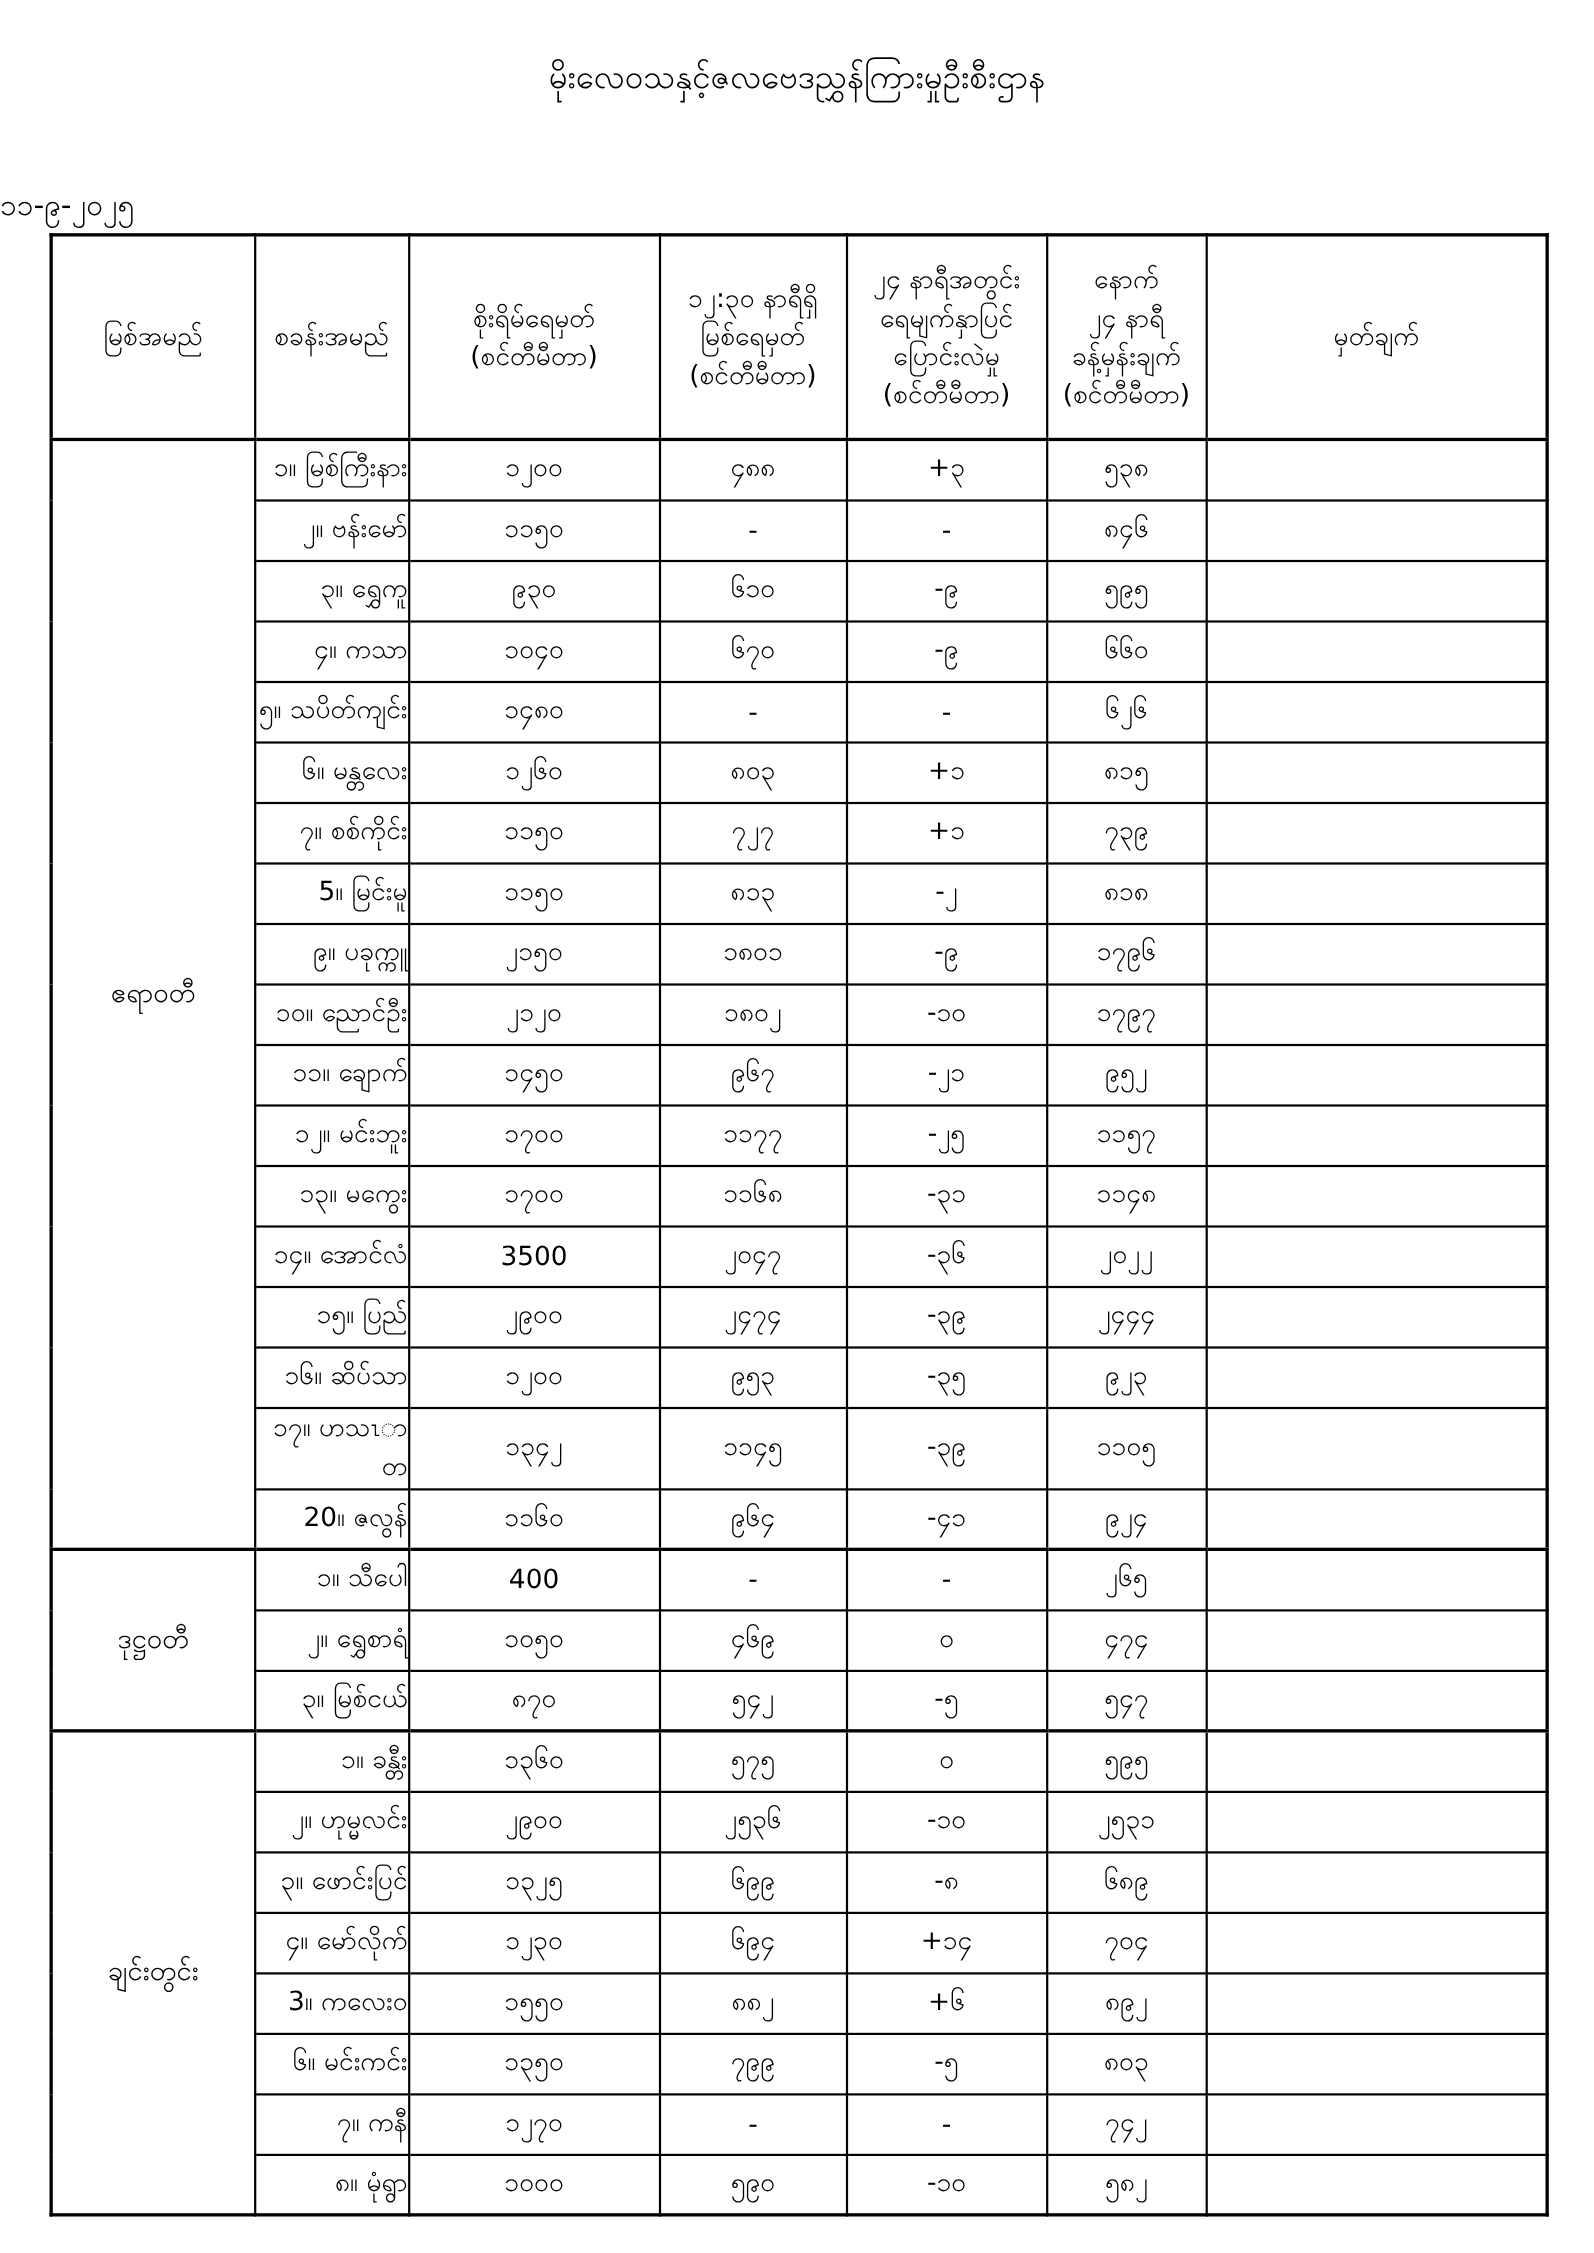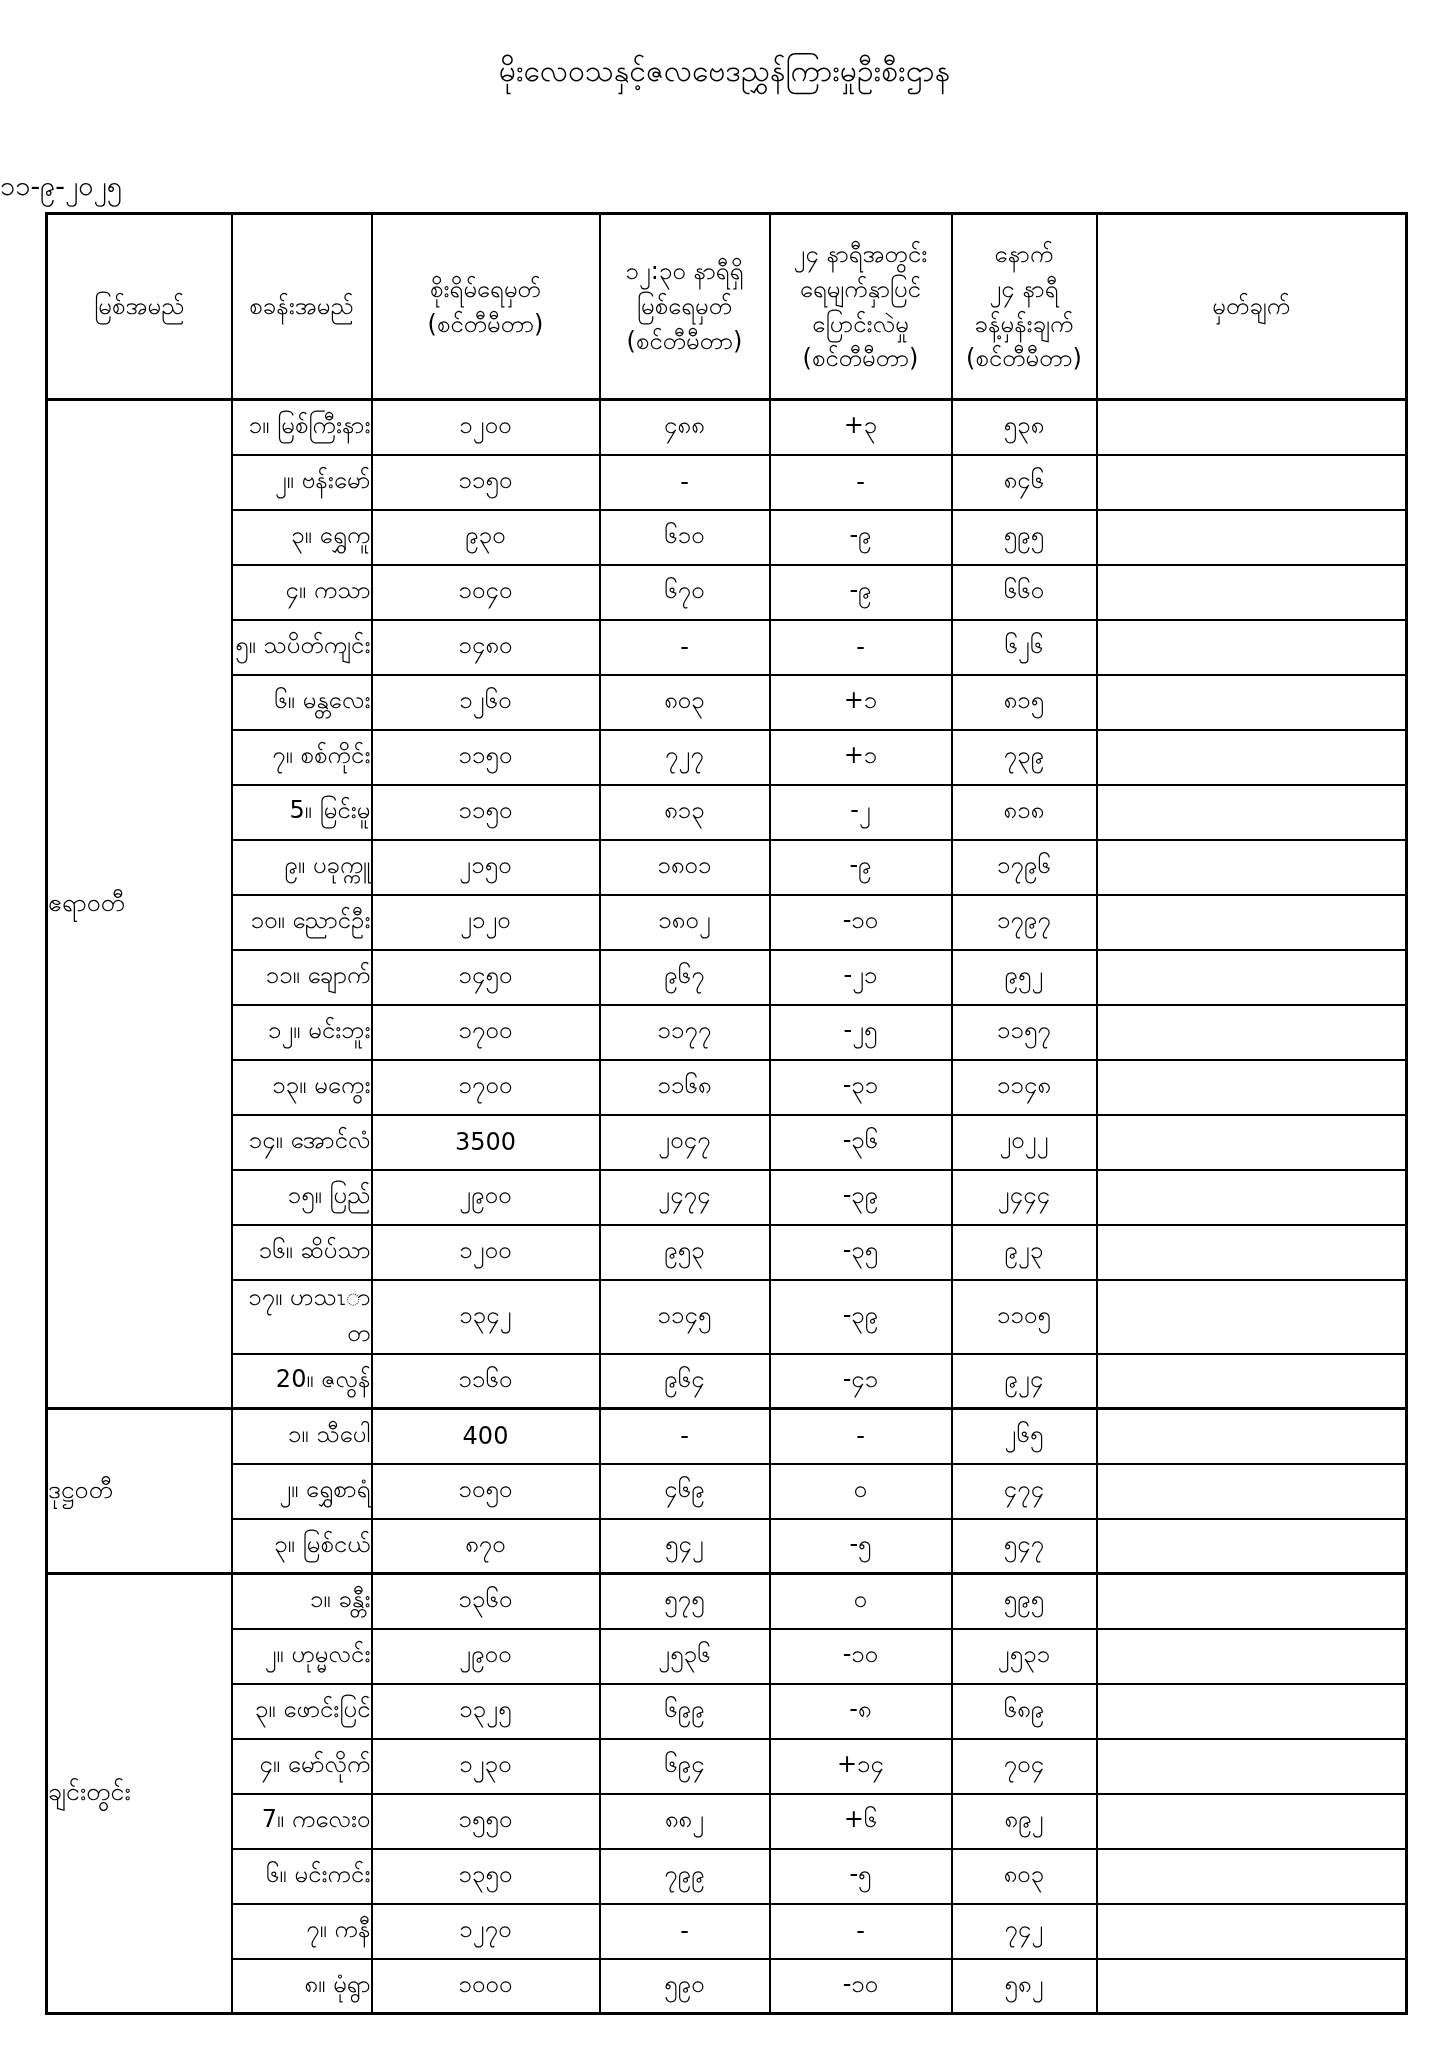--- a/index.html
+++ b/index.html
@@ -51,20 +51,21 @@
   table.report thead tr { height: 186px; }
   table.report tbody tr { height: 55px; }
   th.hdr {
     font-weight: normal;
     text-align: center;
     vertical-align: middle;
     white-space: pre-line;
     line-height: 1.45;
   }
   td.river-cell {
+    text-align: center;
     vertical-align: middle;
     font-size: 25px;
   }
   td.station-cell {
     text-align: right;
     padding-left: 14px;
     vertical-align: middle;
   }
   td.num-cell {
     text-align: center;
@@ -312,21 +313,21 @@
         </tr>
         <tr>
           <td class="station-cell">၄။ မော်လိုက်</td>
           <td class="num-cell">၁၂၃၀</td>
           <td class="num-cell">၆၉၄</td>
           <td class="num-cell">+၁၄</td>
           <td class="num-cell">၇၀၄</td>
           <td class="remark-cell"></td>
         </tr>
         <tr>
-          <td class="station-cell">7။ ကလေးဝ</td>
+          <td class="station-cell">3။ ကလေးဝ</td>
           <td class="num-cell">၁၅၅၀</td>
           <td class="num-cell">၈၈၂</td>
           <td class="num-cell">+၆</td>
           <td class="num-cell">၈၉၂</td>
           <td class="remark-cell"></td>
         </tr>
         <tr>
           <td class="station-cell">၆။ မင်းကင်း</td>
           <td class="num-cell">၁၃၅၀</td>
           <td class="num-cell">၇၉၉</td>

